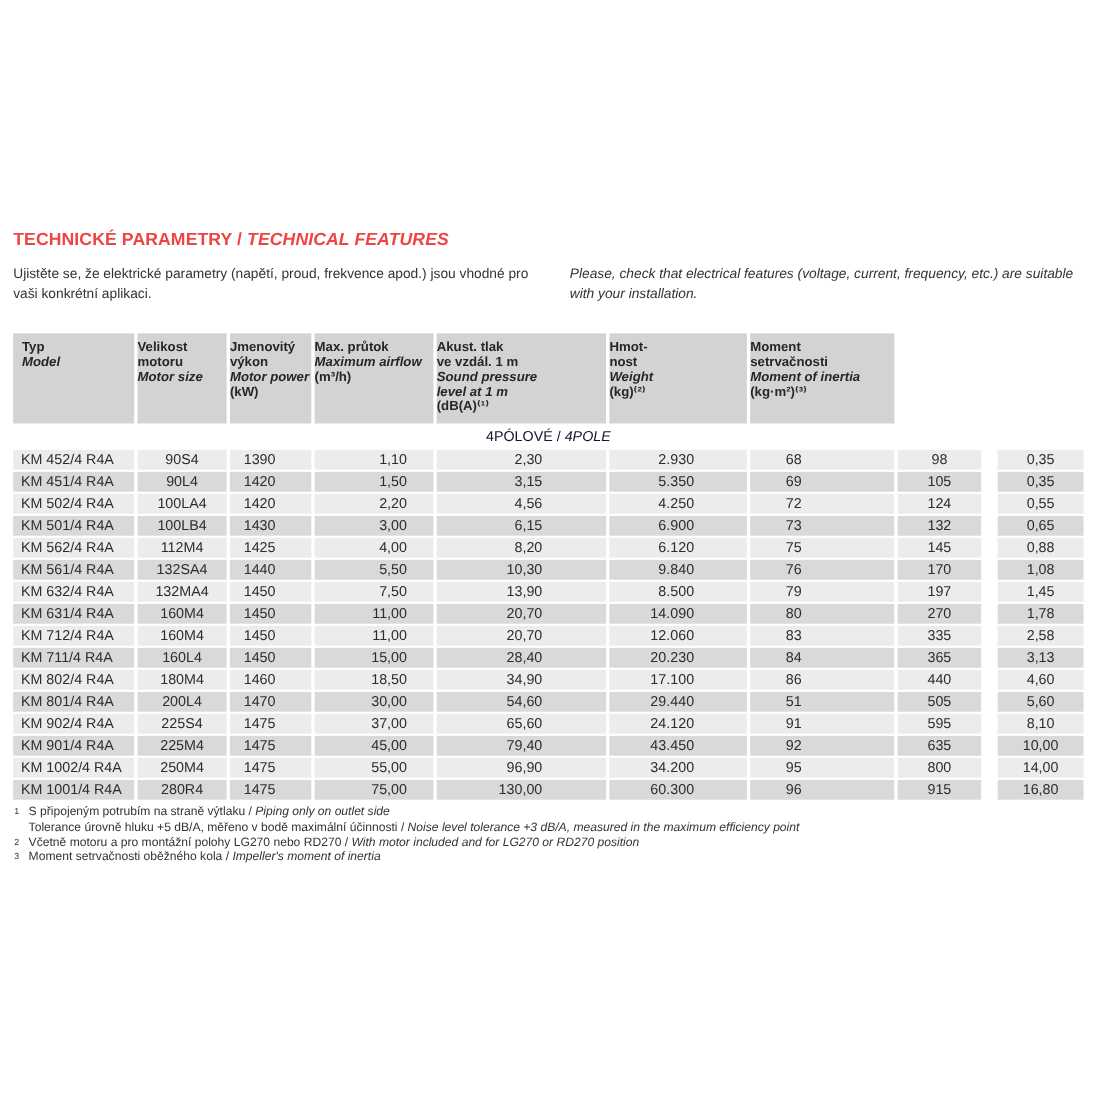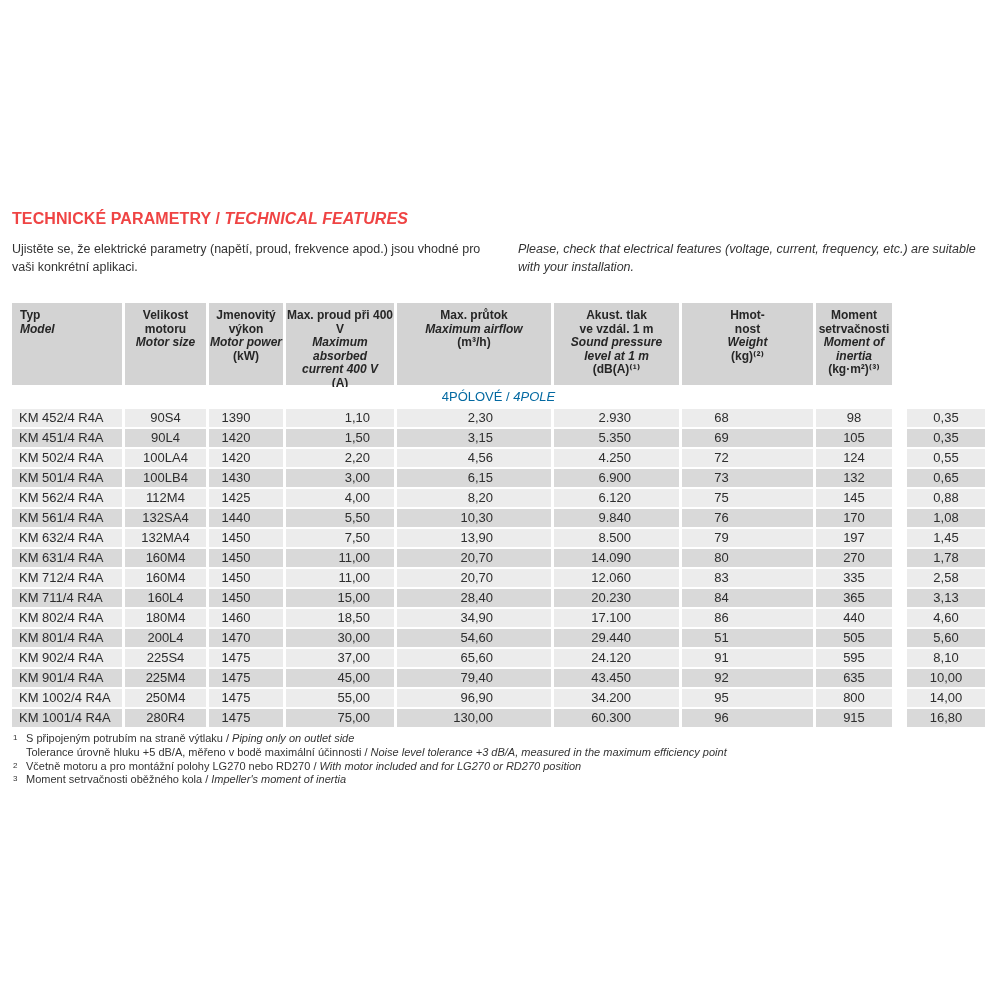--- a/index.html
+++ b/index.html
@@ -48,33 +48,32 @@
     gap: 2px 3px;
     color: var(--text);
   }
   .th {
     background: var(--header-bg);
     height: 82px;
     padding-top: 6px;
     font-weight: bold;
     font-size: 12px;
     line-height: 13.5px;
-    text-align: center;
     color: #262626;
   }
   .th.col-1 { text-align: left; padding-left: 8px; }
 
   .section {
     grid-column: 1 / -1;
     height: 20px;
     line-height: 20px;
     text-align: center;
     font-size: 13px;
     background: #ffffff;
-    color: #0369a1;
+    color: #0f172a;
   }
 
   .td {
     height: 18px;
     line-height: 18px;
     font-size: 13px;
     overflow: hidden;
     white-space: nowrap;
   }
   .td.light { background: var(--row-light); }
@@ -122,26 +121,20 @@
     <div class="th col-2">
       <div>Velikost</div>
       <div>motoru</div>
       <div class="it">Motor size</div>
     </div>
     <div class="th col-4">
       <div>Jmenovitý</div>
       <div>výkon</div>
       <div class="it">Motor power</div>
       <div>(kW)</div>
-    </div>
-    <div class="th col-5">
-      <div>Max. proud při 400 V</div>
-      <div class="it">Maximum absorbed</div>
-      <div class="it">current 400 V</div>
-      <div>(A)</div>
     </div>
     <div class="th col-6">
       <div>Max. průtok</div>
       <div class="it">Maximum airflow</div>
       <div>(m³/h)</div>
     </div>
     <div class="th col-7">
       <div>Akust. tlak</div>
       <div>ve vzdál. 1 m</div>
       <div class="it">Sound pressure</div>

